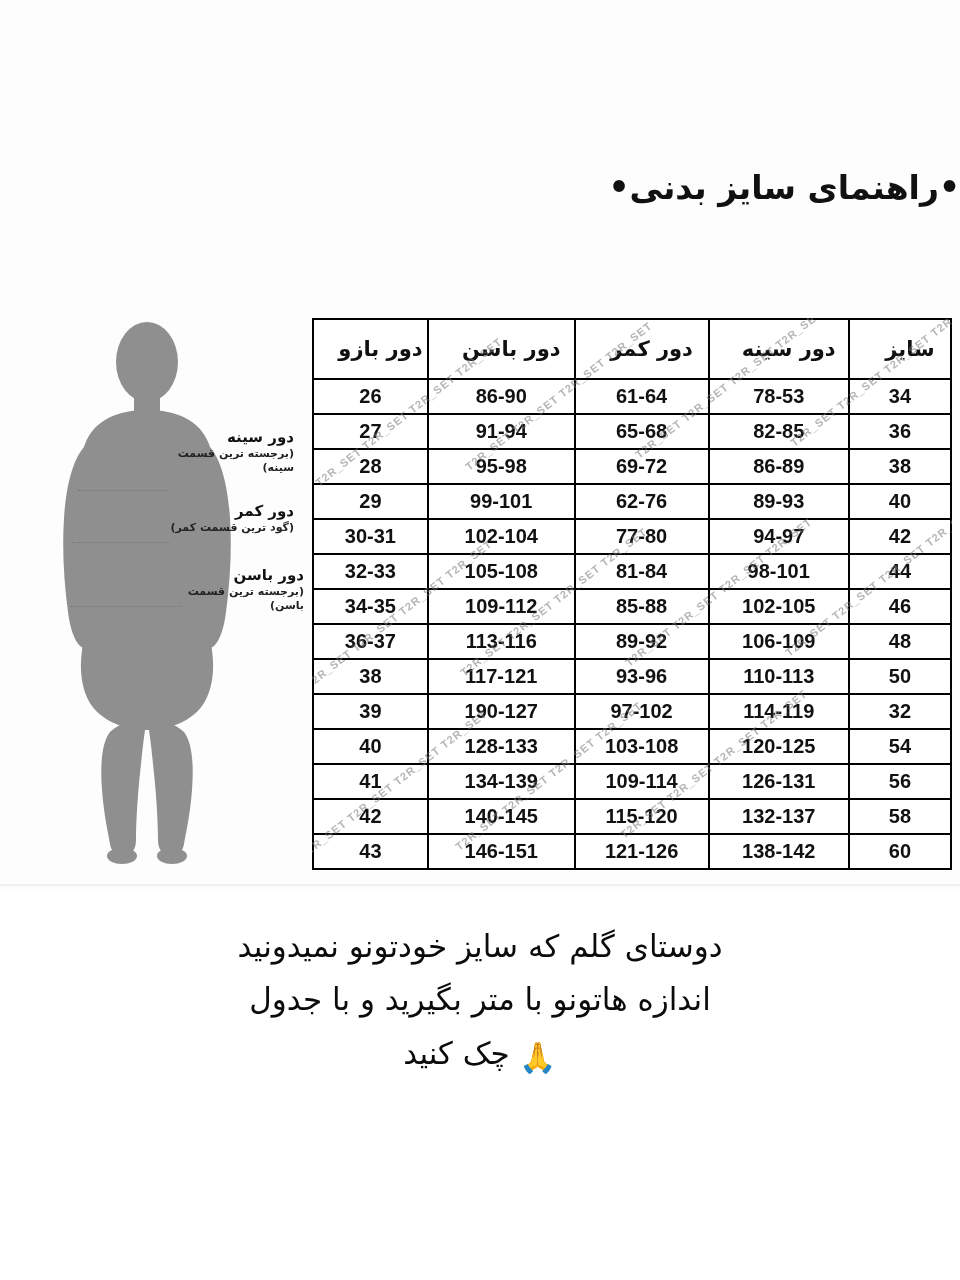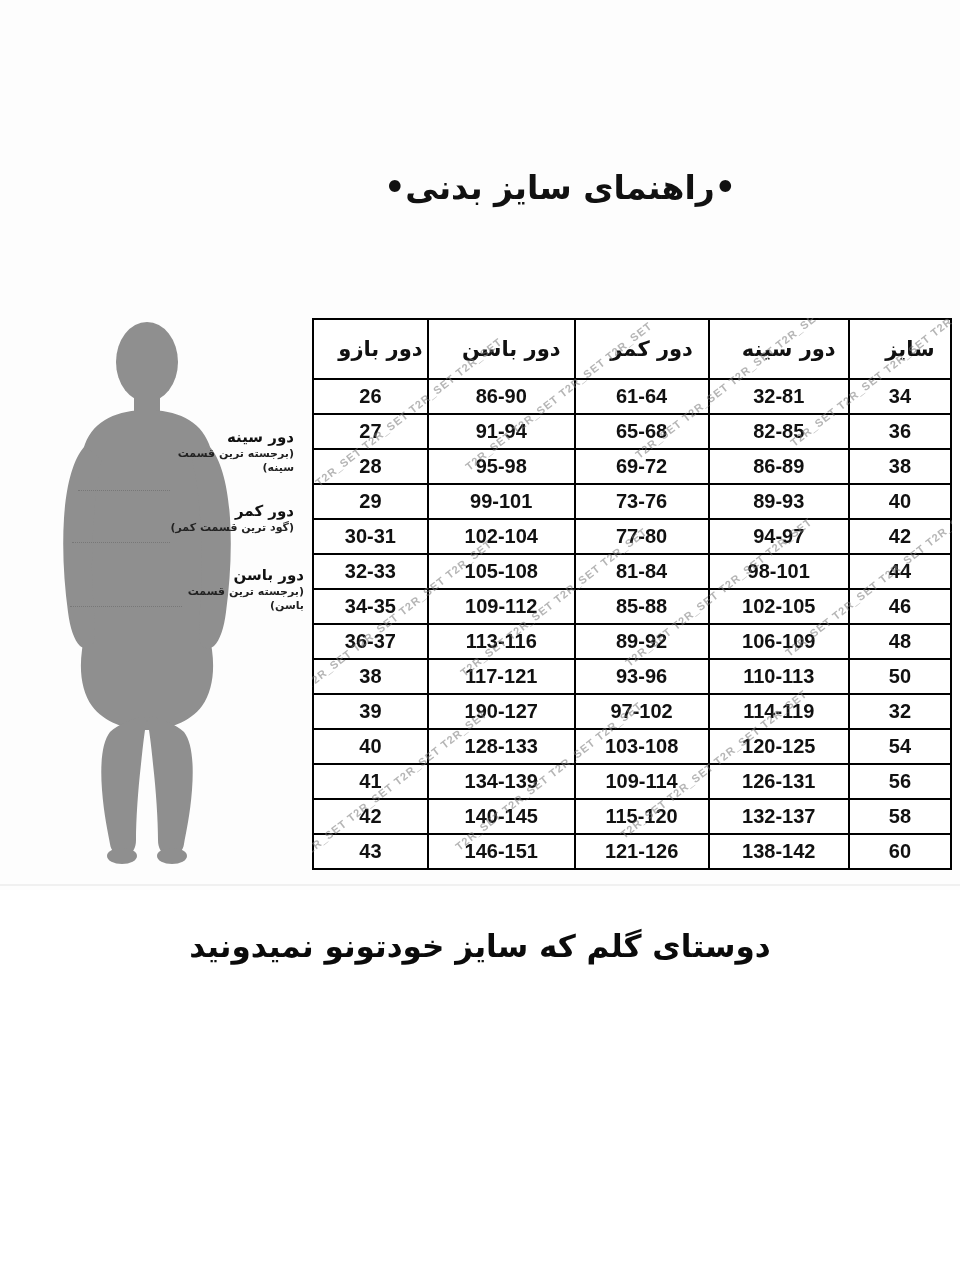--- a/index.html
+++ b/index.html
@@ -20,21 +20,20 @@
     inset: 0;
     background: #fdfdfd;
   }
 
   
   .title {
     position: absolute;
     top: 168px;
     right: 0;
     left: 0;
-    text-align: center;
     font-size: 33px;
     font-weight: bold;
     color: #111;
     letter-spacing: 0px;
     direction: rtl;
   }
   .title .title-inner {
     display: inline-block;
     padding-left: 160px;
   }
@@ -157,21 +156,21 @@
     right: 0;
     bottom: 0;
     background: #ffffff;
     direction: rtl;
     text-align: center;
     padding-top: 30px;
     box-sizing: border-box;
   }
   .caption .line {
     font-size: 31px;
-    font-weight: bold;
+    font-weight: normal;
     color: #0b0b0b;
     line-height: 1.72;
     letter-spacing: 0px;
   }
   .caption .line.with-emoji .emoji {
     font-size: 30px;
     vertical-align: -4px;
   }
   .sep {
     position: absolute;
@@ -205,21 +204,21 @@
           <th>سایز</th>
           <th>دور سینه</th>
           <th>دور کمر</th>
           <th>دور باسن</th>
           <th>دور بازو</th>
         </tr>
       </thead>
       <tbody>
         <tr>
           <td>34</td>
-          <td>32-81</td>
+          <td>78-53</td>
           <td>61-64</td>
           <td>86-90</td>
           <td>26</td>
         </tr>
         <tr>
           <td>36</td>
           <td>82-85</td>
           <td>65-68</td>
           <td>91-94</td>
           <td>27</td>
@@ -227,21 +226,21 @@
         <tr>
           <td>38</td>
           <td>86-89</td>
           <td>69-72</td>
           <td>95-98</td>
           <td>28</td>
         </tr>
         <tr>
           <td>40</td>
           <td>89-93</td>
-          <td>73-76</td>
+          <td>62-76</td>
           <td>99-101</td>
           <td>29</td>
         </tr>
         <tr>
           <td>42</td>
           <td>94-97</td>
           <td>77-80</td>
           <td>102-104</td>
           <td>30-31</td>
         </tr>
@@ -407,15 +406,20 @@
     <div class="callout" style="top:246px; right:6px; width:152px;">
       <div class="c-title">دور باسن</div>
       <div class="c-sub">(برجسته ترین قسمت باسن)</div>
     </div>
   </div>
 
   <div class="sep"></div>
 
   <div class="caption">
     <div class="line">دوستای گلم که سایز خودتونو نمیدونید</div>
+    <div class="line">اندازه هاتونو با متر بگیرید و با جدول</div>
+    <div class="line with-emoji">
+      <span class="emoji">🙏</span>
+      <span>چک کنید</span>
+    </div>
   </div>
 
 </div>
 
 </body></html>

